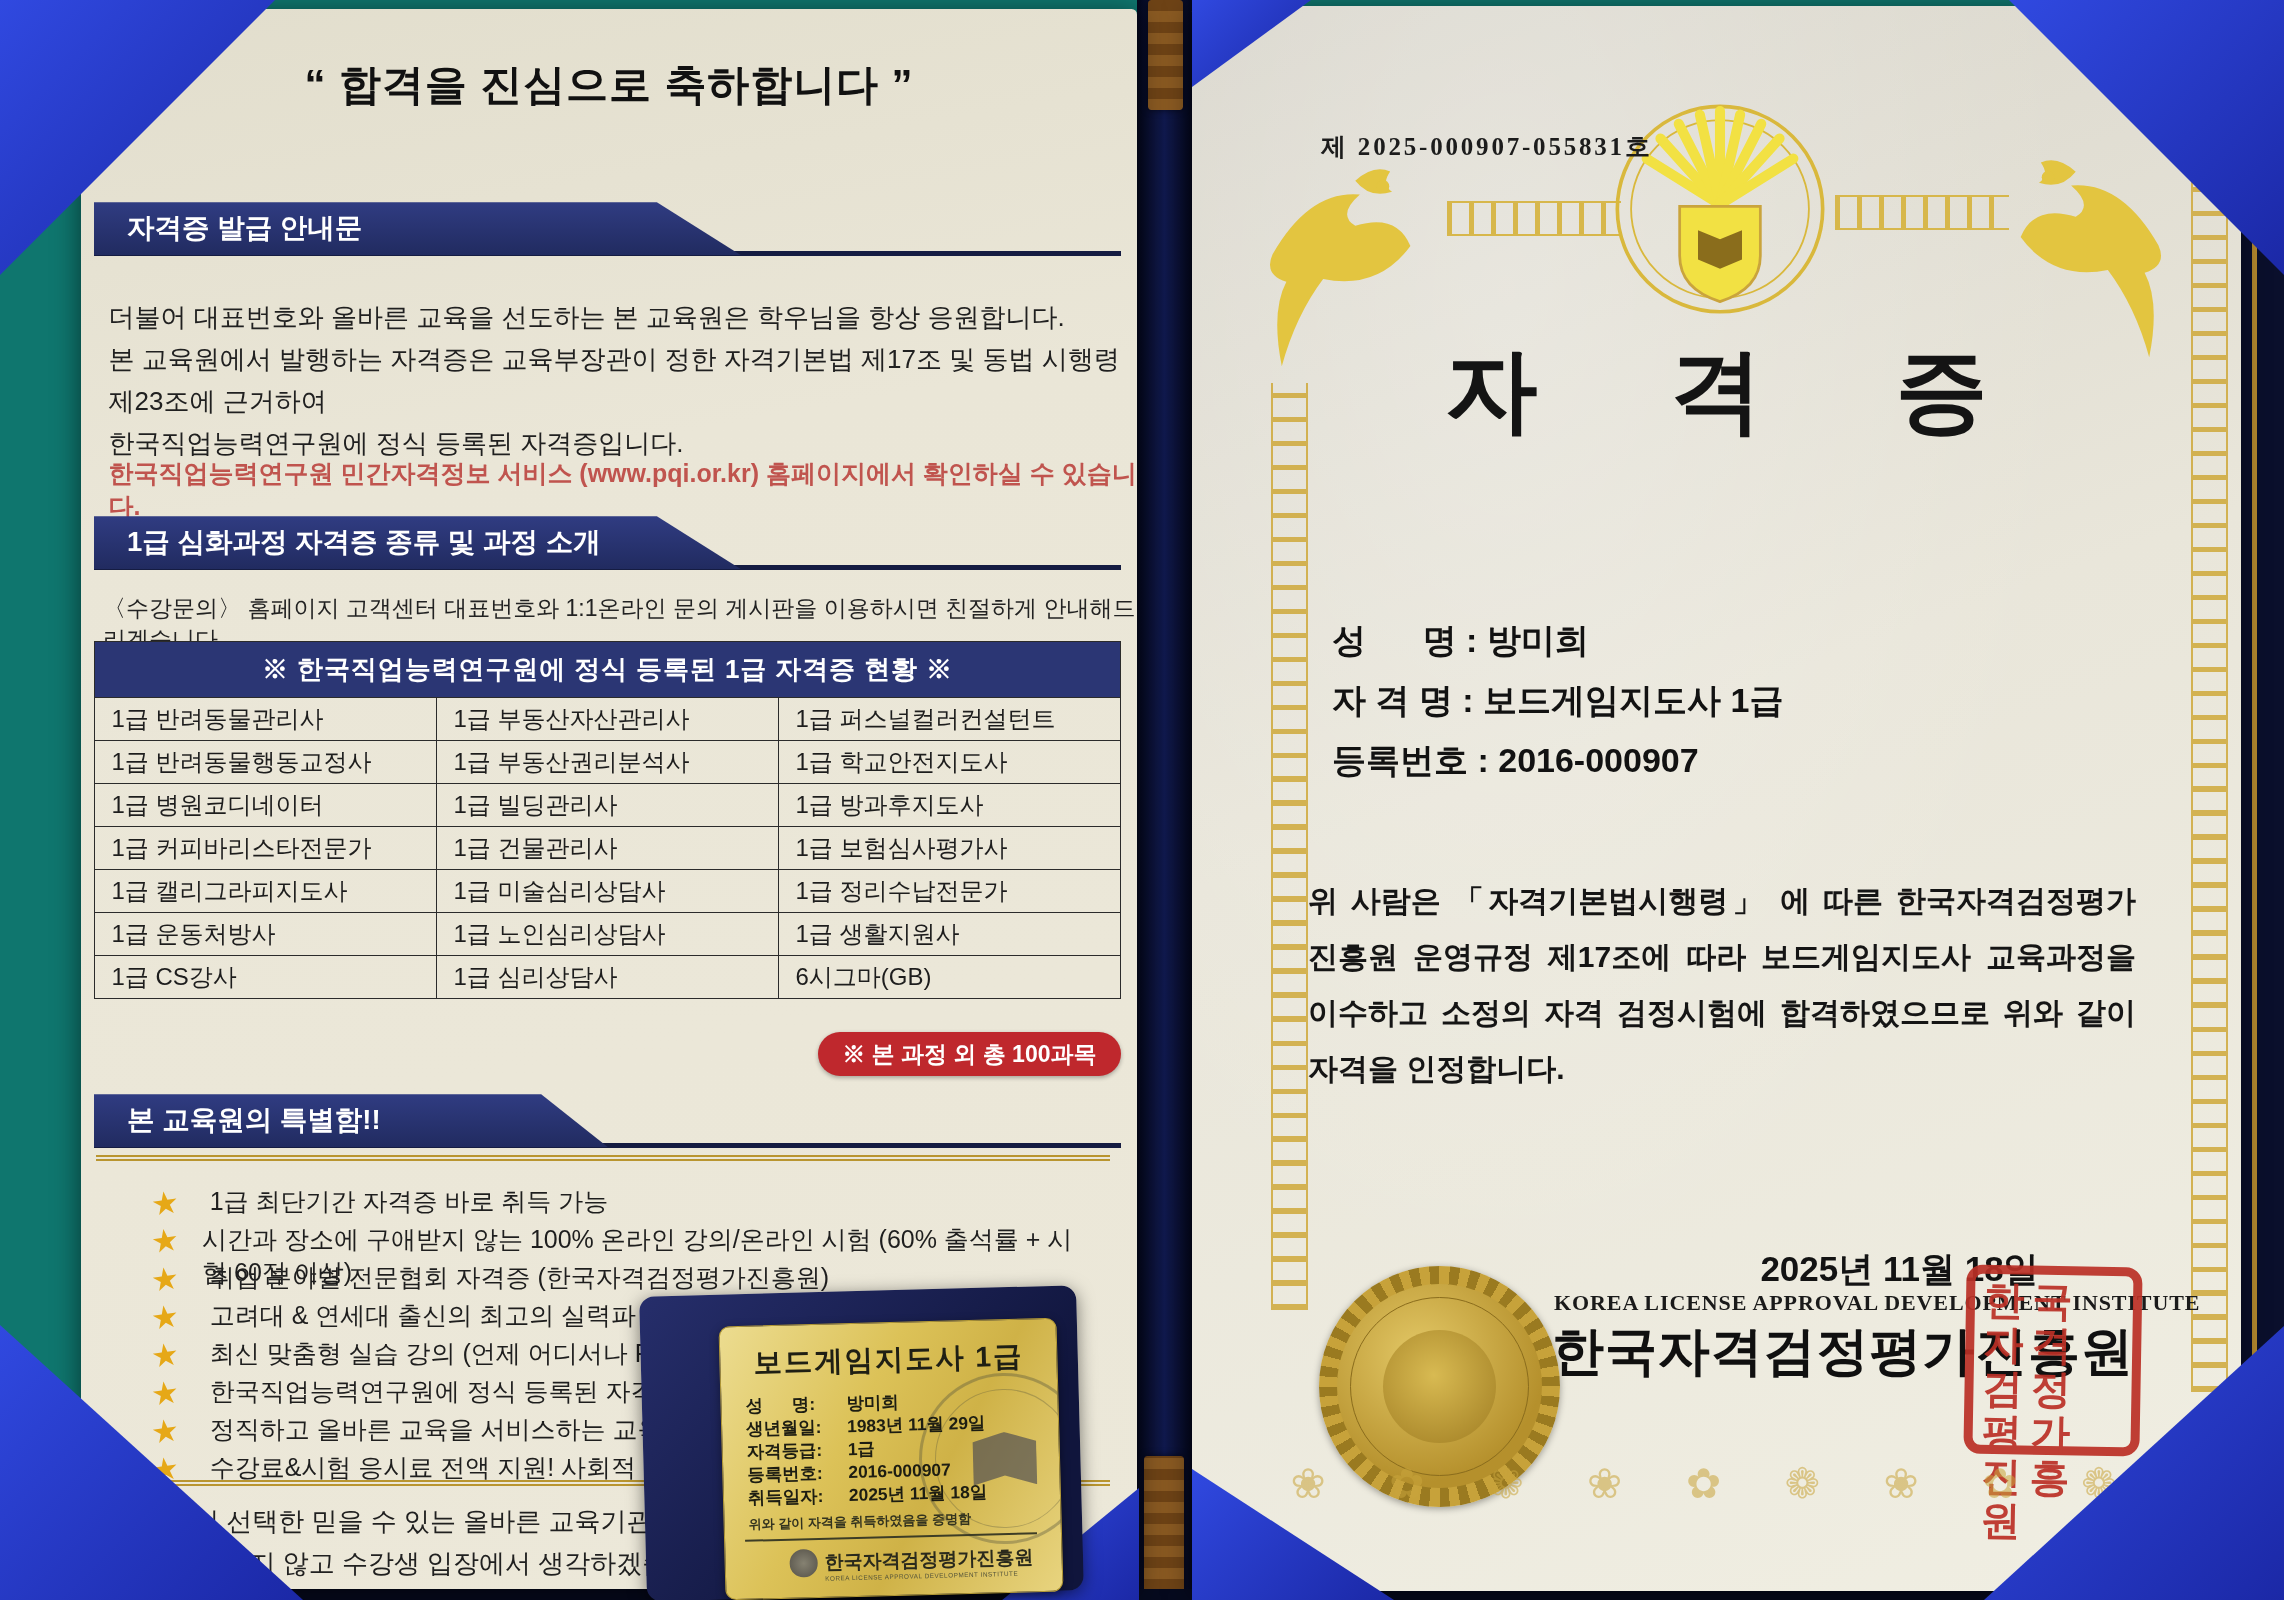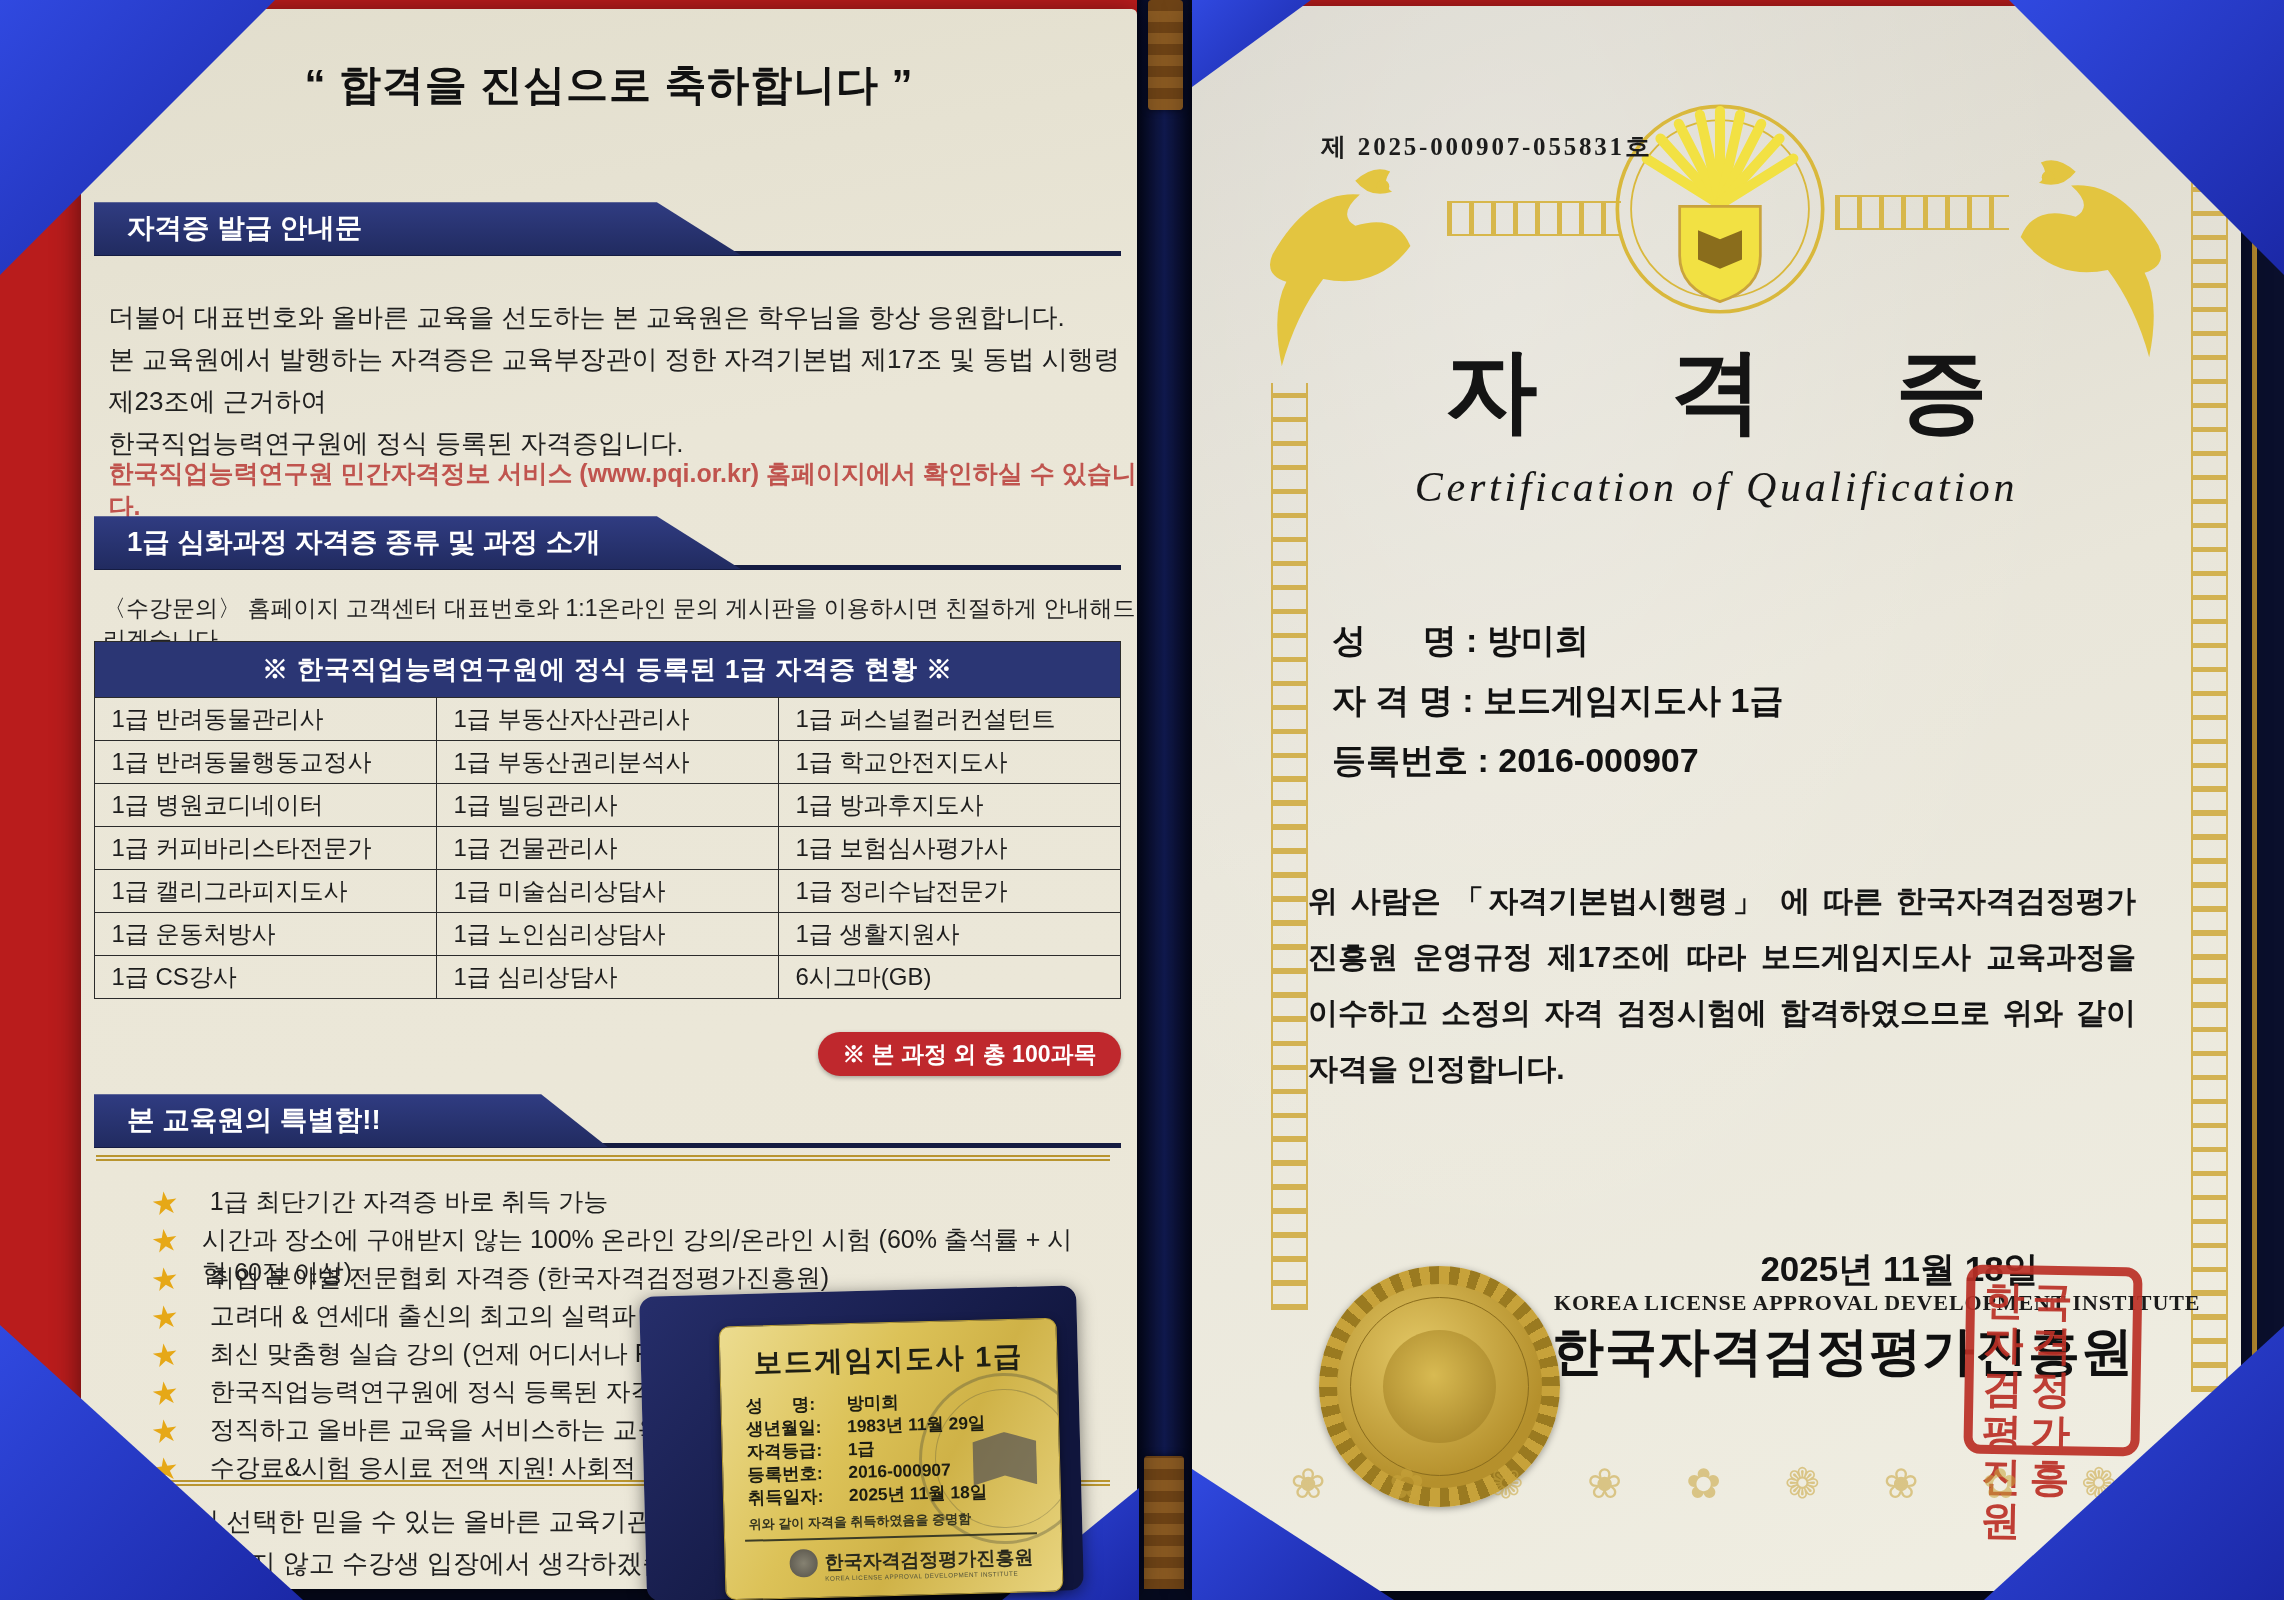--- a/index.html
+++ b/index.html
@@ -1,18 +1,18 @@
 <!DOCTYPE html>
 <html style="font-size:14.7px"><head>
 <meta charset="utf-8">
 <style>
   html,body{margin:0;padding:0;background:#070b22;}
   .stage{
     position:relative;width:2285px;height:1601px;overflow:hidden;
-    background:#b91c1c;
+    background:#0f766e;
     font-family:"Liberation Sans", sans-serif;
     color:#1b1b1b;
   }
   
   .corner{position:absolute;background:linear-gradient(135deg,#3049e0,#1b28a6);}
   .spine{position:absolute;left:1137px;top:0;width:55px;height:1601px;
     background:linear-gradient(90deg,#04071c,#111a4e 50%,#04071c);}
   .ribbon{position:absolute;background:repeating-linear-gradient(0deg,#8a5a22 0 11px,#6e4316 11px 22px);
     border-radius:3.7px;box-shadow:0 0 7.3px rgba(0,0,0,.6);}
   .right-edge{position:absolute;left:2241px;top:0;width:44px;height:1601px;background:#0a0f2c;}
@@ -285,21 +285,20 @@
         <line x1="120" y1="150" x2="165" y2="62"></line>
           <line x1="120" y1="150" x2="185" y2="78"></line>
         <line x1="120" y1="150" x2="200" y2="100"></line>
       </g>
       <path d="M76,152 h88 v54 q0,36 -44,50 q-44,-14 -44,-50 z" fill="#f2e143" stroke="#caa43c" stroke-width="3"></path>
       <path d="M96,178 l24,10 24,-10 v32 l-24,10 -24,-10 z" fill="#8a6d1c"></path>
     </svg>
 
     <div class="rp-certno">제 2025-000907-055831호</div>
     <div class="rp-title">자격증</div>
-    <div class="rp-sub">Certification of Qualification</div>
 
     <div class="rp-fields">
       <div class="rp-row"><span class="rp-lab">성      명 : </span><span>방미희</span></div>
       <div class="rp-row"><span class="rp-lab">자 격 명 : </span><span>보드게임지도사 1급</span></div>
       <div class="rp-row"><span class="rp-lab">등록번호 : </span><span>2016-000907</span></div>
     </div>
 
     <div class="rp-body">
       <div class="jl">위 사람은 「자격기본법시행령」 에 따른 한국자격검정평가</div>
       <div class="jl">진흥원 운영규정 제17조에 따라 보드게임지도사 교육과정을</div>

